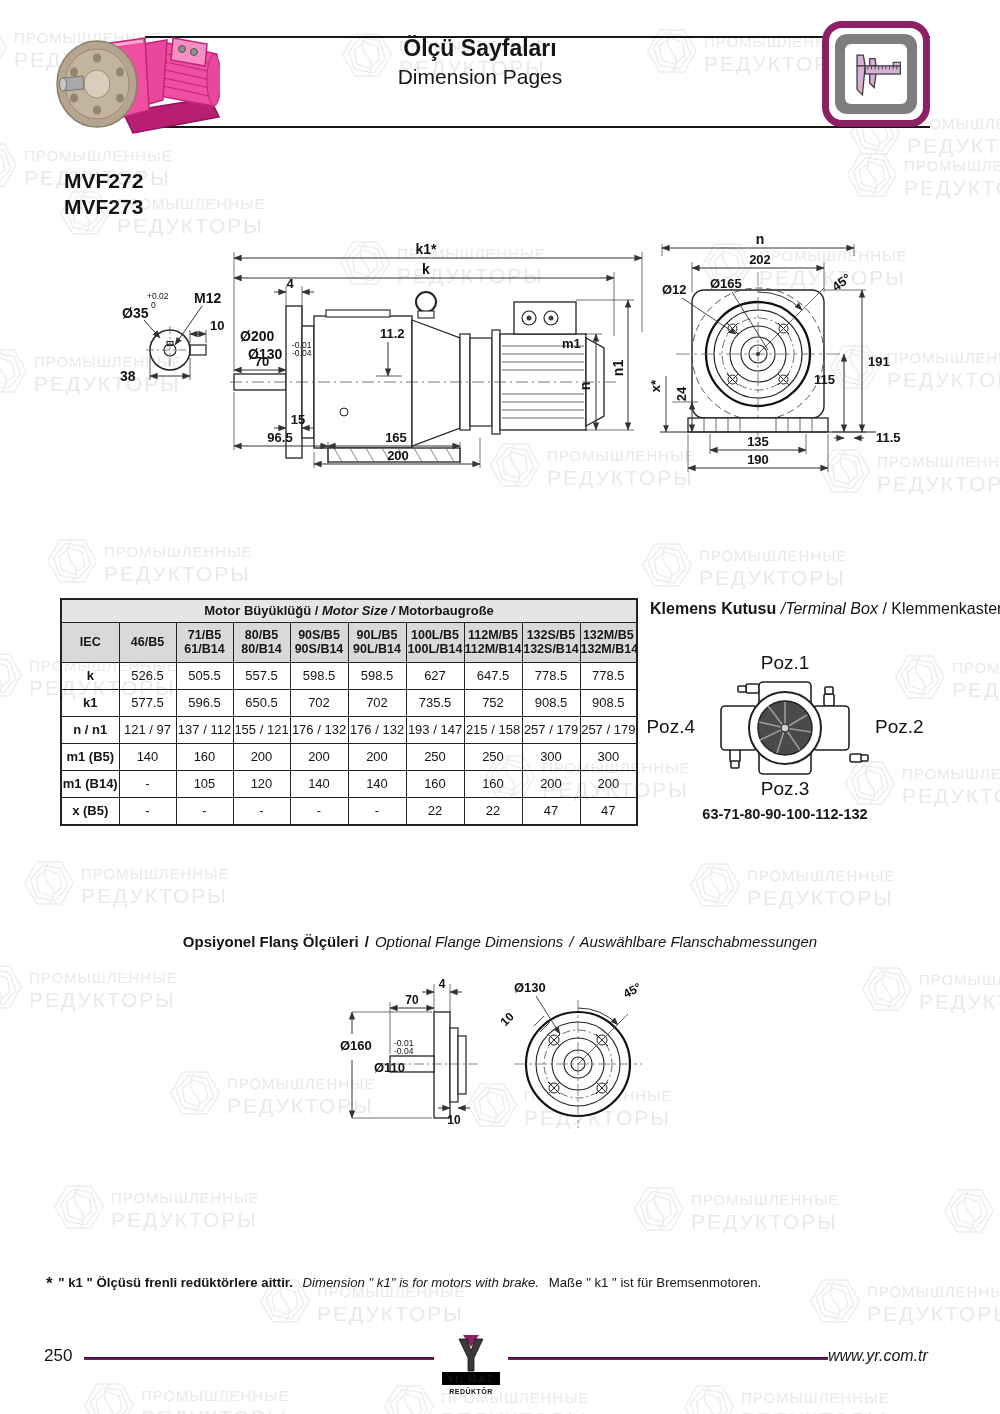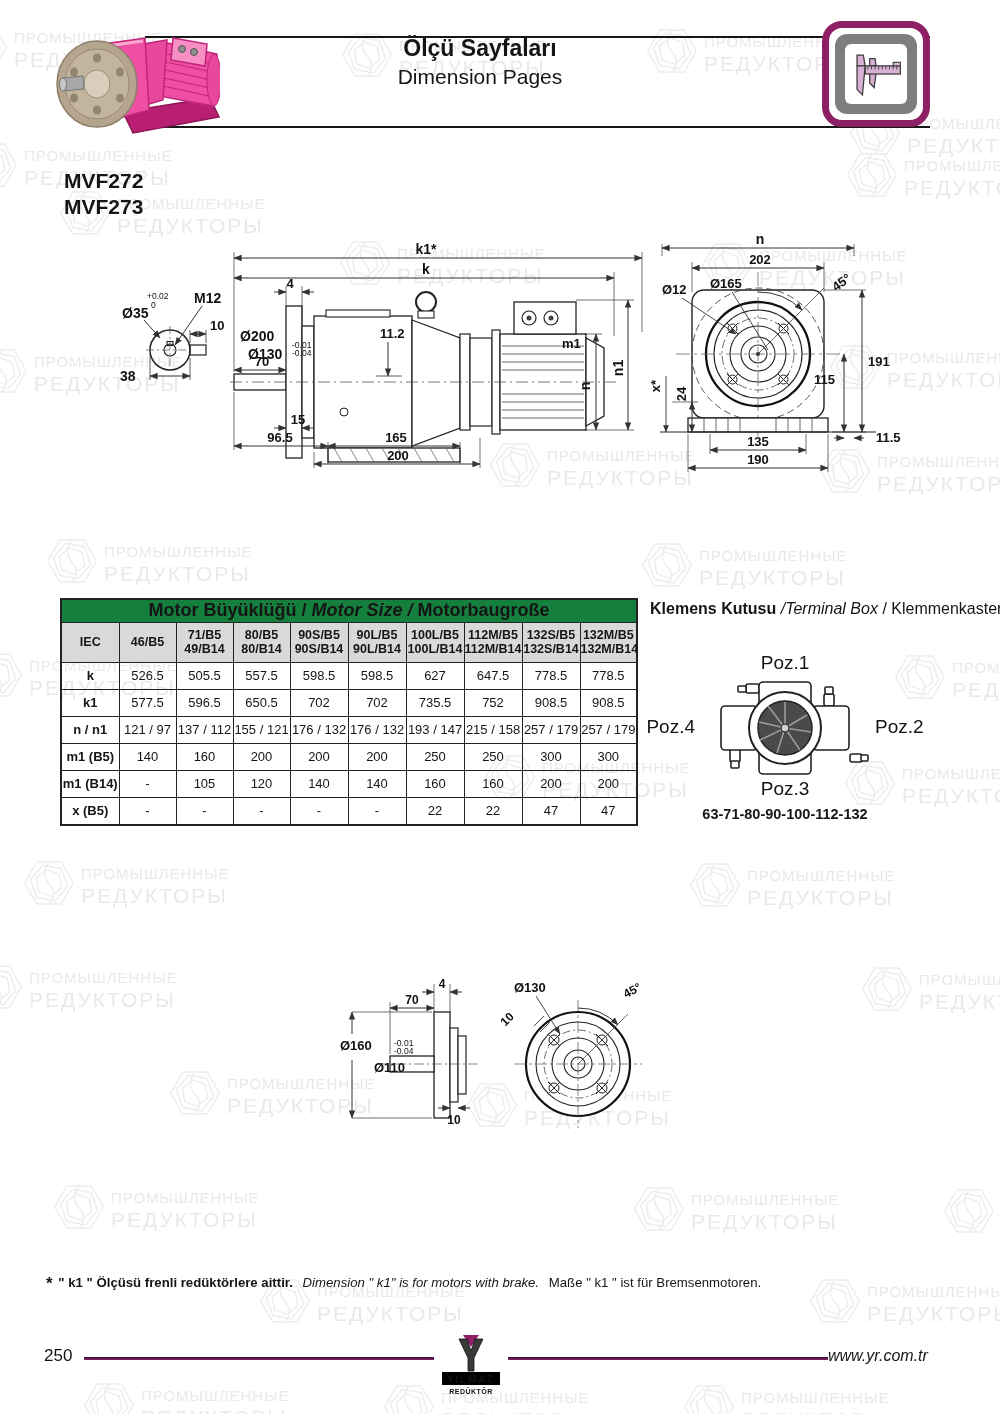--- a/index.html
+++ b/index.html
@@ -23,21 +23,21 @@
     border-radius:20px;background:#fff;display:flex;align-items:center;justify-content:center;z-index:1;}
   .caliper-gray{width:82px;height:80px;background:#7e7e7e;border-radius:12px;display:flex;align-items:center;justify-content:center;}
   .caliper-white{width:62px;height:60px;background:#fff;border-radius:6px;display:flex;align-items:center;justify-content:center;}
   .noteline{position:absolute;left:45px;top:132px;font-size:13.5px;z-index:1;white-space:nowrap;}
   .noteline span{margin-right:5px;}
   .models{position:absolute;left:64px;top:168px;font-size:21px;font-weight:bold;line-height:26px;z-index:1;}
   
   table.dims{position:absolute;left:60px;top:598px;width:576px;border-collapse:collapse;table-layout:fixed;z-index:1;}
   table.dims th,table.dims td{border:1px solid #222;text-align:center;vertical-align:middle;padding:0;}
   table.dims{border:2px solid #222;}
-  .t-title{height:23px;background:#15803d;font-size:18px;font-weight:normal;margin-left:16px;}
+  .t-title{height:23px;background:#e5e5e5;font-size:13px;font-weight:normal;margin-left:16px;}
   .t-head th{height:39px;background:#d9d9d9;font-size:12.5px;font-weight:bold;line-height:14px;}
   .t-head th span{display:block;}
   td.rl{background:#d9d9d9;font-weight:bold;font-size:12.5px;}
   table.dims td{height:26px;font-size:13px;background:transparent;}
   
   .kk-title{position:absolute;left:650px;top:600px;font-size:16px;z-index:1;white-space:nowrap;text-align:right;}
   .poz{position:absolute;font-size:19px;font-weight:normal;z-index:1;}
   .tb-sizes{position:absolute;left:690px;top:806px;width:190px;text-align:center;font-size:14.5px;font-weight:bold;z-index:1;}
   .of-title{position:absolute;left:0;top:933px;width:1000px;text-align:center;font-size:15px;z-index:1;}
   .of-title span{margin:0 3px;}
@@ -717,21 +717,21 @@
       <th>
             <span>IEC</span>
             <span></span>
           </th>
       <th>
             <span>46/B5</span>
             <span></span>
           </th>
       <th>
             <span>71/B5</span>
-            <span>49/B14</span>
+            <span>61/B14</span>
           </th>
       <th>
             <span>80/B5</span>
             <span>80/B14</span>
           </th>
       <th>
             <span>90S/B5</span>
             <span>90S/B14</span>
           </th>
       <th>
@@ -863,20 +863,23 @@
     </g>
     <circle cx="85" cy="48" r="4" fill="#cfcfcf" stroke="#222"></circle>
   </svg>
 
   <div class="poz" style="left:750px;top:652px;width:70px;text-align:center;">Poz.1</div>
   <div class="poz" style="left:875px;top:716px;">Poz.2</div>
   <div class="poz" style="left:750px;top:778px;width:70px;text-align:center;">Poz.3</div>
   <div class="poz" style="left:640px;top:716px;width:55px;text-align:right;">Poz.4</div>
   <div class="tb-sizes">63-71-80-90-100-112-132</div>
 
+  <div class="of-title">
+    <span class="b">Opsiyonel Flanş Ölçüleri</span><span class="b">/</span><span class="i">Optional Flange Dimensions</span><span class="i">/</span><span class="i">Auswählbare Flanschabmessungen</span>
+  </div>
 
   <svg class="abs z" style="left:338px;top:978px;" width="330" height="150" viewBox="0 0 330 150">
     <defs>
       <marker id="fl-ar" viewBox="0 0 10 10" refX="9.5" refY="5" markerWidth="8" markerHeight="8" orient="auto-start-reverse">
         <path d="M0,1 L10,5 L0,9 z" fill="#333"></path>
       </marker>
     </defs>
 
     <line x1="96" y1="6" x2="96" y2="34" stroke="#333" stroke-width="0.7"></line>
     <line x1="112" y1="6" x2="112" y2="34" stroke="#333" stroke-width="0.7"></line>

